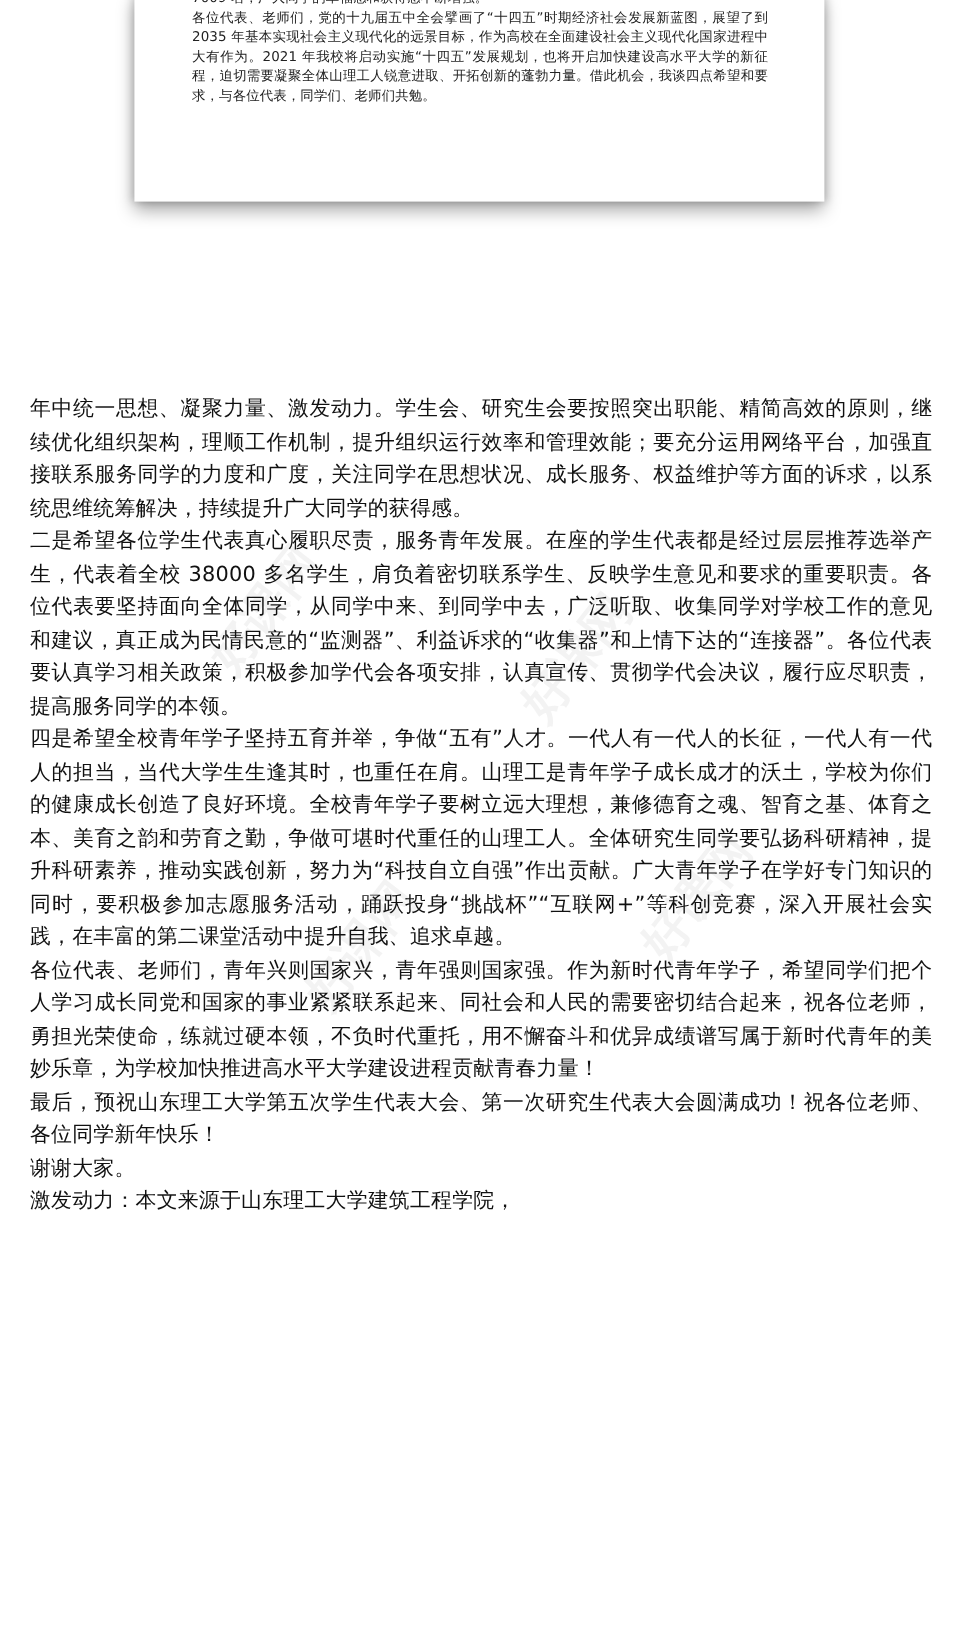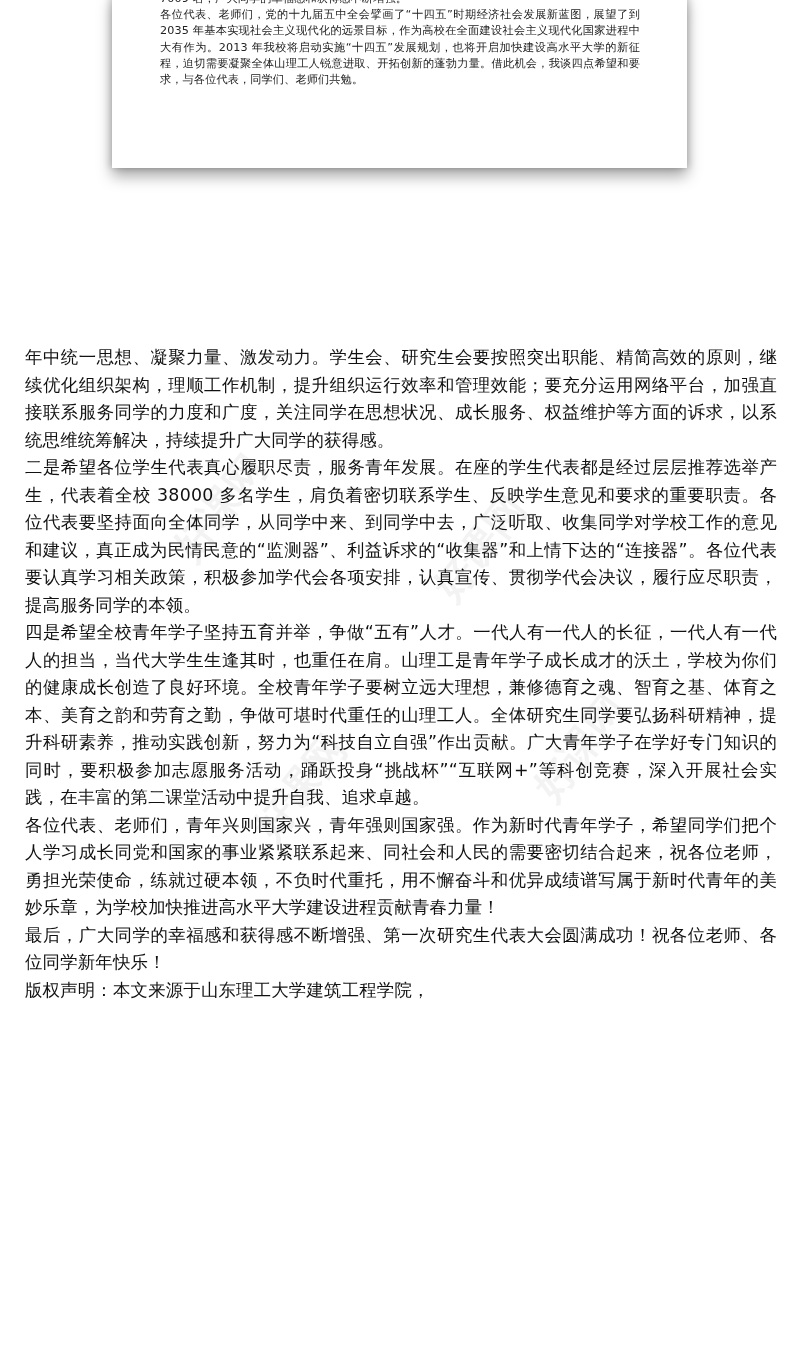--- a/index.html
+++ b/index.html
@@ -15,48 +15,49 @@
   }
   .card-inner {
     position: absolute; left: 48px; top: 0; width: 480px;
     font-size: 11.2px; line-height: 16.2px; color: #222;
     letter-spacing: 0.1px; text-align: justify;
   }
   .card-inner p { margin: 0; }
 
   
   .body-text {
-    position: absolute; left: 25px; top: 344px; width: 752px;
+    position: absolute; left: 25px; top: 328px; width: 752px;
     font-size: 17.4px; line-height: 27.5px; color: #111;
     text-align: justify; letter-spacing: 0.2px;
   }
   .body-text p { margin: 0; }
 
   
   .watermark {
     position: absolute; font-size: 40px; color: rgba(200,200,200,0.22);
     transform: rotate(-52deg); pointer-events: none; white-space: nowrap;
     font-family: "DejaVu Sans", sans-serif; font-weight: bold;
   }
 </style>
 </head>
 <body>
 
 <div class="card">
   <div class="card-inner">
     <p style="margin-top:-3px;">7009 名，广大同学的幸福感和获得感不断增强。</p>
-    <p>各位代表、老师们，党的十九届五中全会擘画了“十四五”时期经济社会发展新蓝图，展望了到 2035 年基本实现社会主义现代化的远景目标，作为高校在全面建设社会主义现代化国家进程中大有作为。2013 年我校将启动实施“十四五”发展规划，也将开启加快建设高水平大学的新征程，迫切需要凝聚全体山理工人锐意进取、开拓创新的蓬勃力量。借此机会，我谈四点希望和要求，与各位代表，同学们、老师们共勉。</p>
+    <p>各位代表、老师们，党的十九届五中全会擘画了“十四五”时期经济社会发展新蓝图，展望了到 2035 年基本实现社会主义现代化的远景目标，作为高校在全面建设社会主义现代化国家进程中大有作为。2021 年我校将启动实施“十四五”发展规划，也将开启加快建设高水平大学的新征程，迫切需要凝聚全体山理工人锐意进取、开拓创新的蓬勃力量。借此机会，我谈四点希望和要求，与各位代表，同学们、老师们共勉。</p>
   </div>
 </div>
 
 <div class="watermark" style="left:160px; top:480px;">好课网</div>
 <div class="watermark" style="left:420px; top:520px;">好课网</div>
 <div class="watermark" style="left:520px; top:720px;">好课网</div>
 <div class="watermark" style="left:240px; top:760px;">好课网</div>
 
 <div class="body-text">
   <p>年中统一思想、凝聚力量、激发动力。学生会、研究生会要按照突出职能、精简高效的原则，继续优化组织架构，理顺工作机制，提升组织运行效率和管理效能；要充分运用网络平台，加强直接联系服务同学的力度和广度，关注同学在思想状况、成长服务、权益维护等方面的诉求，以系统思维统筹解决，持续提升广大同学的获得感。</p>
   <p>二是希望各位学生代表真心履职尽责，服务青年发展。在座的学生代表都是经过层层推荐选举产生，代表着全校 38000 多名学生，肩负着密切联系学生、反映学生意见和要求的重要职责。各位代表要坚持面向全体同学，从同学中来、到同学中去，广泛听取、收集同学对学校工作的意见和建议，真正成为民情民意的“监测器”、利益诉求的“收集器”和上情下达的“连接器”。各位代表要认真学习相关政策，积极参加学代会各项安排，认真宣传、贯彻学代会决议，履行应尽职责，提高服务同学的本领。</p>
   <p>四是希望全校青年学子坚持五育并举，争做“五有”人才。一代人有一代人的长征，一代人有一代人的担当，当代大学生生逢其时，也重任在肩。山理工是青年学子成长成才的沃土，学校为你们的健康成长创造了良好环境。全校青年学子要树立远大理想，兼修德育之魂、智育之基、体育之本、美育之韵和劳育之勤，争做可堪时代重任的山理工人。全体研究生同学要弘扬科研精神，提升科研素养，推动实践创新，努力为“科技自立自强”作出贡献。广大青年学子在学好专门知识的同时，要积极参加志愿服务活动，踊跃投身“挑战杯”“互联网+”等科创竞赛，深入开展社会实践，在丰富的第二课堂活动中提升自我、追求卓越。</p>
   <p>各位代表、老师们，青年兴则国家兴，青年强则国家强。作为新时代青年学子，希望同学们把个人学习成长同党和国家的事业紧紧联系起来、同社会和人民的需要密切结合起来，祝各位老师，勇担光荣使命，练就过硬本领，不负时代重托，用不懈奋斗和优异成绩谱写属于新时代青年的美妙乐章，为学校加快推进高水平大学建设进程贡献青春力量！</p>
-  <p>最后，广大同学的幸福感和获得感不断增强、第一次研究生代表大会圆满成功！祝各位老师、各位同学新年快乐！</p>
-  <p>版权声明：本文来源于山东理工大学建筑工程学院，</p>
+  <p>最后，预祝山东理工大学第五次学生代表大会、第一次研究生代表大会圆满成功！祝各位老师、各位同学新年快乐！</p>
+  <p>谢谢大家。</p>
+  <p>激发动力：本文来源于山东理工大学建筑工程学院，</p>
 </div>
 
 </body></html>

